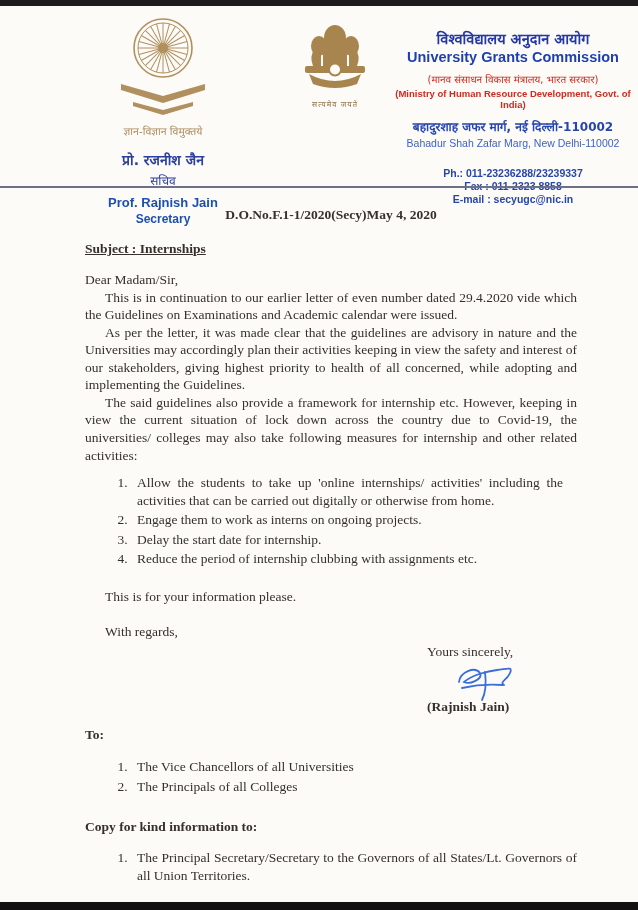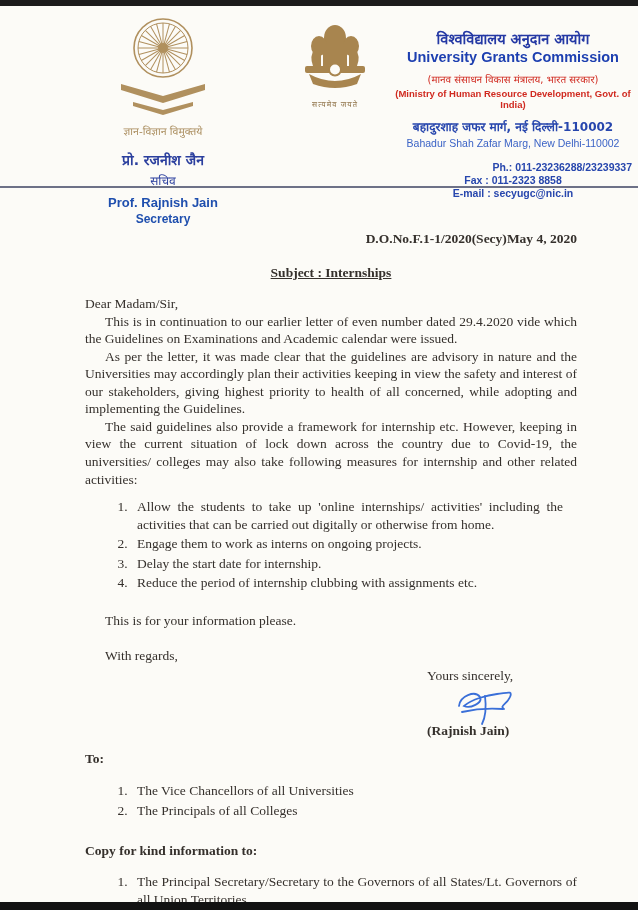--- a/index.html
+++ b/index.html
@@ -24,28 +24,28 @@
   .hdr-center .emblem-motto { font-family:"DejaVu Sans", sans-serif; font-size:7.5px; color:#8d7045; margin-top:1px; letter-spacing:1px; }
 
   .hdr-right { position:absolute; left:394px; top:28px; width:238px; text-align:center; }
   .hdr-right .org-hi { font-family:"DejaVu Sans", sans-serif; font-size:14.5px; color:#2438a4; font-weight:bold; }
   .hdr-right .org-en { font-family:"Liberation Sans", sans-serif; font-size:14.5px; color:#1d3fb0; font-weight:bold; margin-top:1px; }
   .hdr-right .min-hi { font-family:"DejaVu Sans", sans-serif; font-size:10px; color:#d02a20; margin-top:7px; }
   .hdr-right .min-en { font-family:"Liberation Sans", sans-serif; font-size:9.5px; color:#d02a20; font-weight:bold; margin-top:2px; }
   .hdr-right .addr-hi { font-family:"DejaVu Sans", sans-serif; font-size:12px; color:#2746ad; font-weight:bold; margin-top:8px; }
   .hdr-right .addr-en { font-family:"Liberation Sans", sans-serif; font-size:10.5px; color:#3b63c6; margin-top:2px; }
   .hdr-right .contact { font-family:"Liberation Sans", sans-serif; font-size:10.5px; color:#2746ad; font-weight:bold; margin-top:1px; }
-  .hdr-right .contact.first { margin-top:12px;text-align:right; }
+  .hdr-right .contact.first { margin-top:18px; }
 
   .hdr-rule { position:absolute; top:186px; left:0; width:638px; border-top:2px solid #6d7187; }
 
   
   .body-wrap { position:absolute; left:85px; top:206px; width:492px; font-size:13.5px; line-height:1.3; }
-  .refdate { display:flex; justify-content:flex-end; font-weight:bold;margin-top:24px; }
-  .subject-row { text-align:center; margin-top:16px; }
+  .refdate { display:flex; justify-content:center; font-weight:bold; }
+  .subject-row { margin-top:16px; }
   .subject { font-weight:bold; text-decoration:underline; }
   .salutation { margin-top:14px; }
   .para { text-align:justify; text-indent:20px; }
   ol.measures { margin:10px 14px 0 0; padding-left:46px;font-family:Liberation Serif, serif; }
   ol.measures li { margin-top:2px; text-align:justify; padding-left:6px; }
   .info-note { margin-top:20px; text-indent:20px; }
   .regards { margin-top:18px; text-indent:20px; }
 
   .sign-block { text-align:left; width:150px; margin-left:342px; margin-top:2px; }
   .sincerely { font-size:13.5px; }

